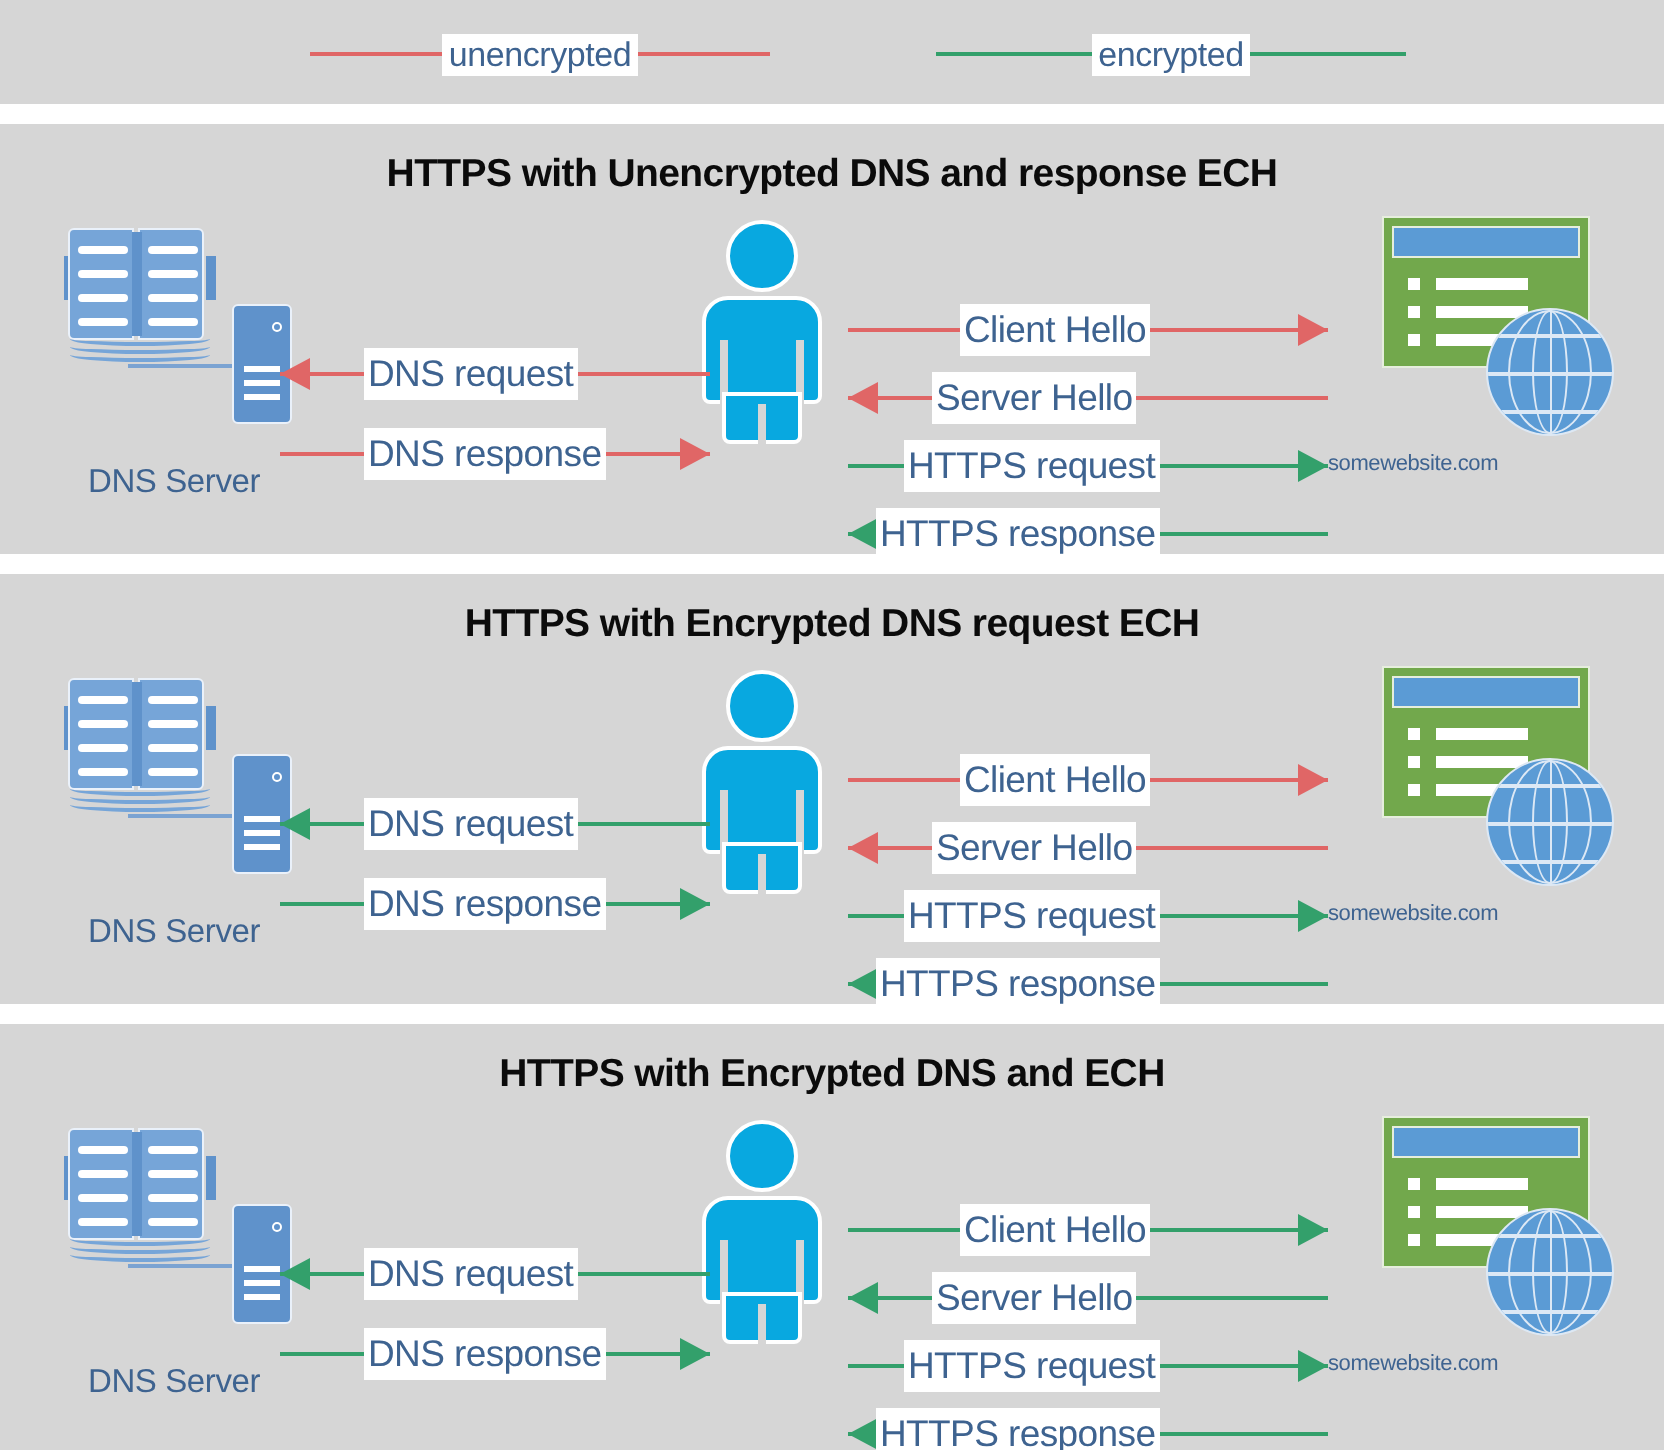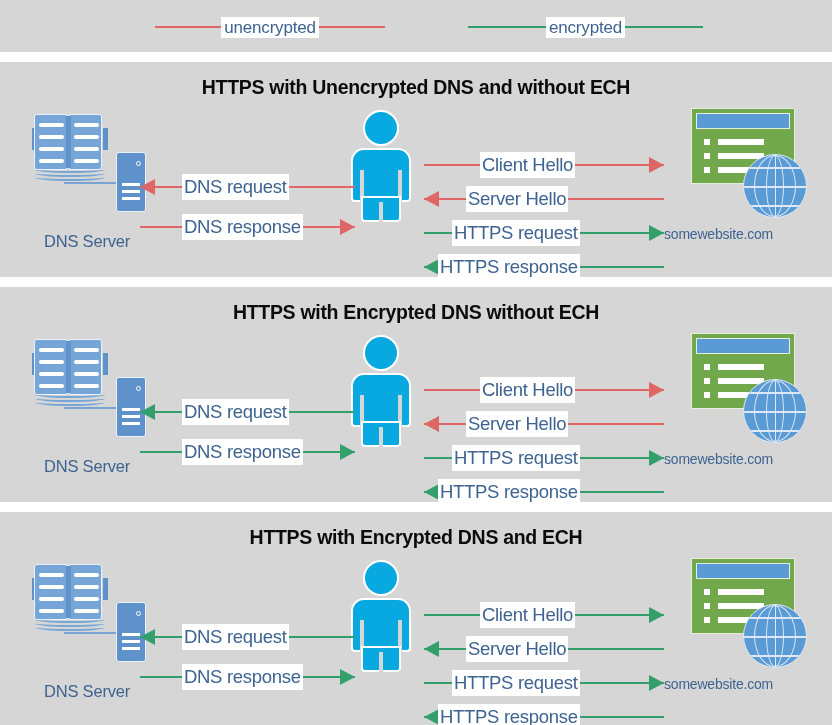--- a/index.html
+++ b/index.html
@@ -91,40 +91,40 @@
       border:1px solid #e6eedd;box-sizing:border-box;}
   .win-bar{position:absolute;left:4px;top:4px;right:4px;height:16px;background:#5b9bd5;
       border:1px solid #e6eedd;box-sizing:border-box;}
   .win-bullet{position:absolute;left:12px;width:6px;height:6px;background:#ffffff;}
   .win-line{position:absolute;left:26px;width:46px;height:6px;background:#ffffff;}
   .globe{position:absolute;left:60px;top:48px;width:64px;height:64px;border-radius:50%;
       background:#5b9bd5;border:1px solid #dde8f4;box-sizing:border-box;overflow:hidden;}
   .g-h{position:absolute;left:0;width:100%;height:1.5px;background:#dce8f5;}
   .g-v{position:absolute;top:0;height:100%;border-left:1.5px solid #dce8f5;}
   .g-ell{position:absolute;top:0;height:100%;border:1.5px solid #dce8f5;border-radius:50%;box-sizing:border-box;}
-  .site-caption{position:absolute;color:#3e6390;font-size:14px;letter-spacing:-0.2px;white-space:nowrap;}
+  .site-caption{position:absolute;color:#3e6390;font-size:11px;letter-spacing:-0.2px;white-space:nowrap;}
 </style>
 </head>
 <body>
 
 <div class="page">
 
   <div class="panel" id="legend-panel">
     <div class="legend-item" id="legend-unencrypted">
       <div class="legend-line" style="background: rgb(224, 102, 102);"></div>
       <span class="legend-text">unencrypted</span>
     </div>
     <div class="legend-item" id="legend-encrypted">
       <div class="legend-line" style="background: rgb(51, 160, 107);"></div>
       <span class="legend-text">encrypted</span>
     </div>
   </div>
 
   <div class="panel" id="panel-1">
-    <div class="panel-title">HTTPS with Unencrypted DNS and without ECH</div>
+    <div class="panel-title">HTTPS with Unencrypted DNS and response ECH</div>
     <div class="scene">
         <div class="dns-icon" style="left: 28px; top: 48px;">
           <div class="book">
             <div class="book-tab l"></div>
             <div class="book-tab r"></div>
             <div class="book-half l">
               <div class="book-line" style="top:8px"></div>
               <div class="book-line" style="top:20px"></div>
               <div class="book-line" style="top:32px"></div>
               <div class="book-line" style="top:44px"></div>
@@ -206,21 +206,21 @@
         </div>
         <div class="arrow-row" style="left: 424px; top: 166px; width: 240px; color: rgb(51, 160, 107);">
           <div class="arrow-track" style="background: rgb(51, 160, 107);"></div>
           <div class="arrow-head left"></div>
           <span class="arrow-label" style="left: 14px;">HTTPS response</span>
         </div>
       </div>
   </div>
 
   <div class="panel" id="panel-2">
-    <div class="panel-title">HTTPS with Encrypted DNS without ECH</div>
+    <div class="panel-title">HTTPS with Encrypted DNS request ECH</div>
     <div class="scene">
         <div class="dns-icon" style="left: 28px; top: 48px;">
           <div class="book">
             <div class="book-tab l"></div>
             <div class="book-tab r"></div>
             <div class="book-half l">
               <div class="book-line" style="top:8px"></div>
               <div class="book-line" style="top:20px"></div>
               <div class="book-line" style="top:32px"></div>
               <div class="book-line" style="top:44px"></div>

